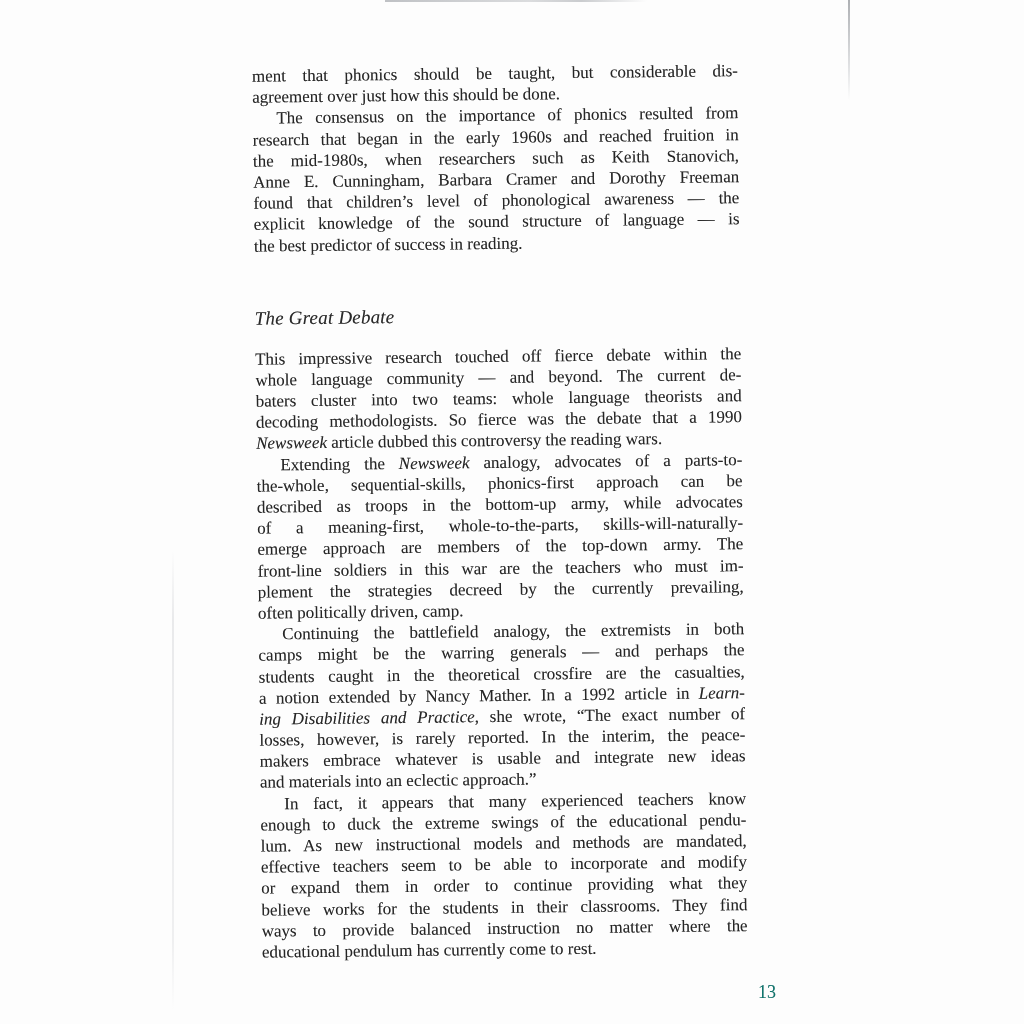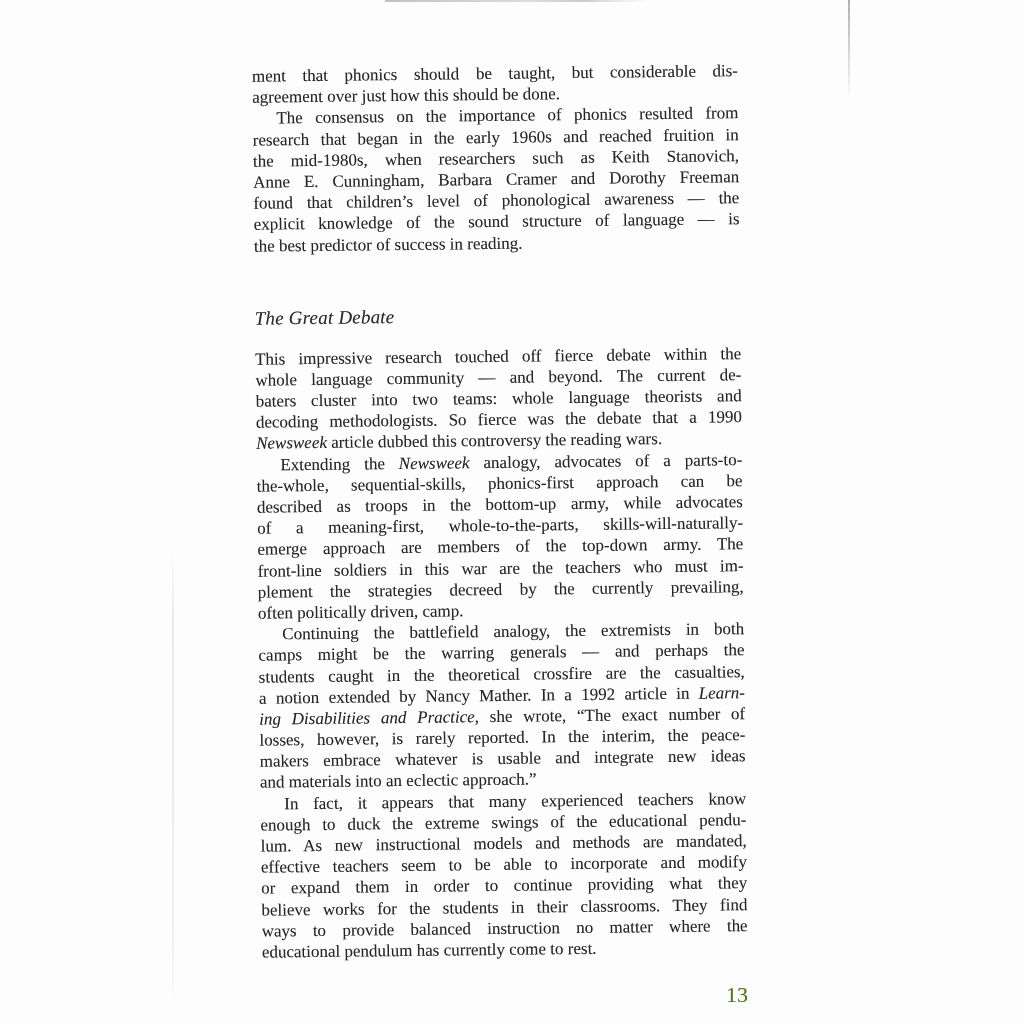--- a/index.html
+++ b/index.html
@@ -44,25 +44,25 @@
   .heading {
     font-style: italic;
     font-size: 19px;
     line-height: 22px;
     letter-spacing: 0.2px;
     margin: 51px 0 19px 0;
     color: #2a2a2a;
   }
   .page-number {
     position: absolute;
-    left: 726px;
+    left: 758px;
     top: 982px;
     font-family: "Liberation Serif", serif;
-    font-size: 22px;
-    color: #4d7c0f;
+    font-size: 18px;
+    color: #0f766e;
     text-shadow: 0 0 0.6px rgba(38,38,38,0.3);
   }
   .artifact { position: absolute; pointer-events: none; }
   .artifact-top {
     left: 385px; top: 0; width: 262px; height: 2px;
     background: linear-gradient(90deg,
       rgba(140,144,150,0.55), rgba(140,144,150,0.30) 55%,
       rgba(140,144,150,0.45) 75%, rgba(140,144,150,0));
   }
   .artifact-right {

